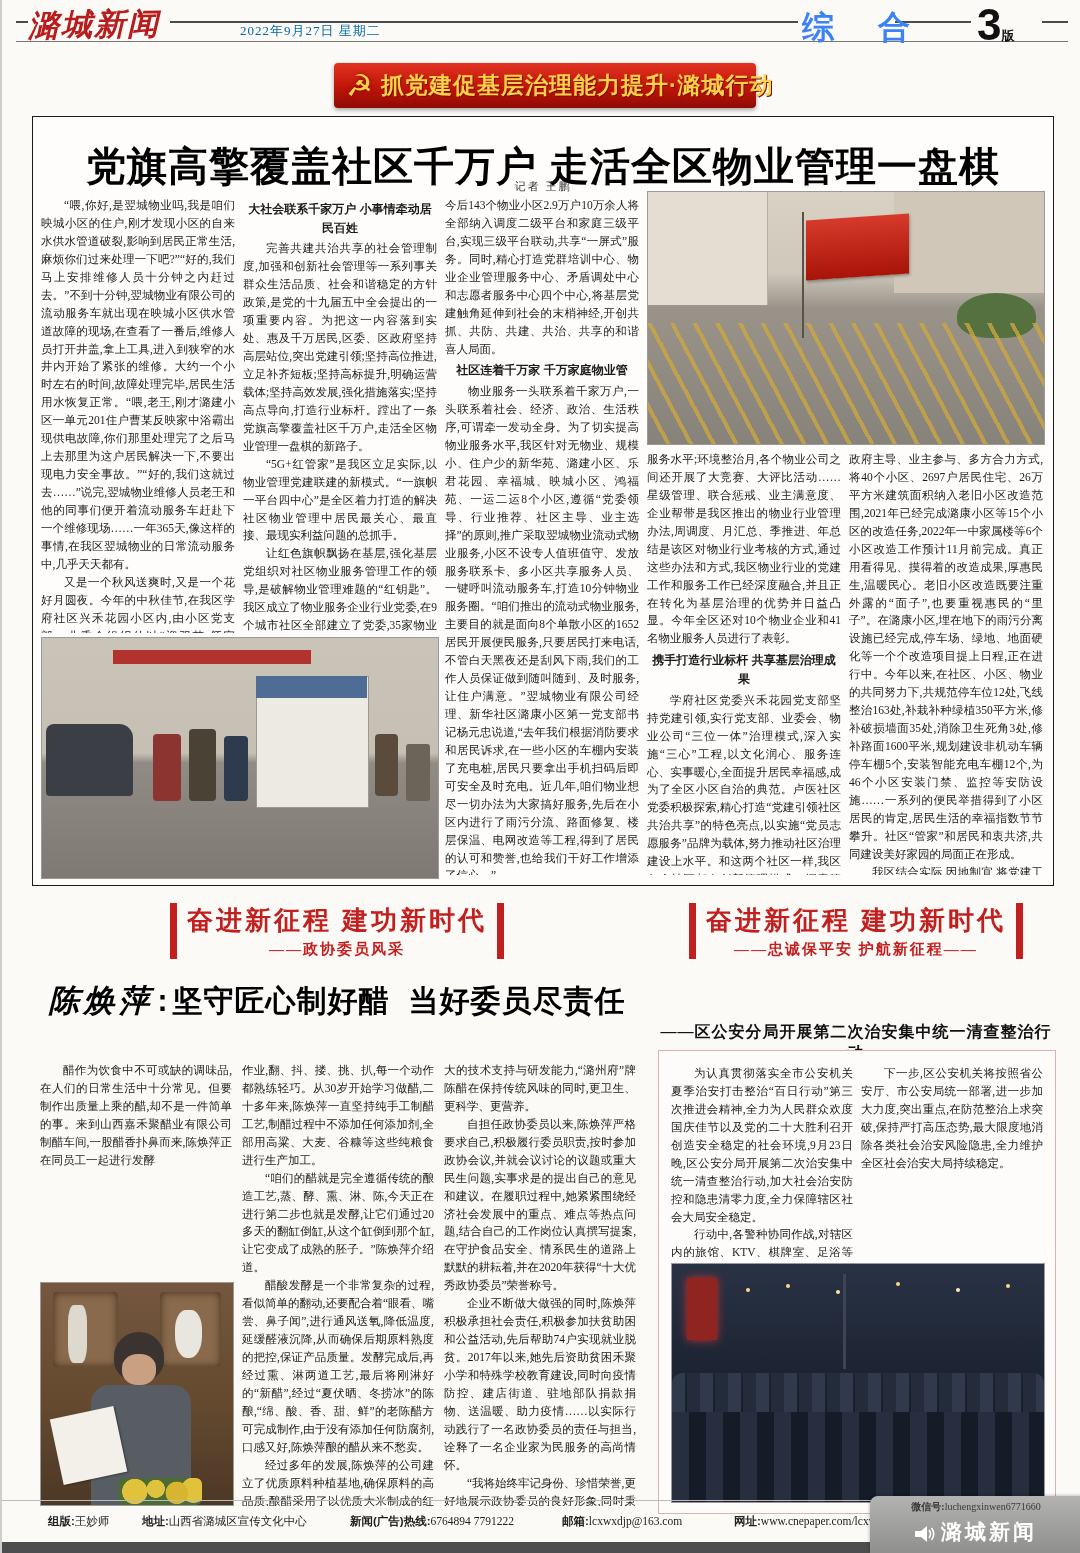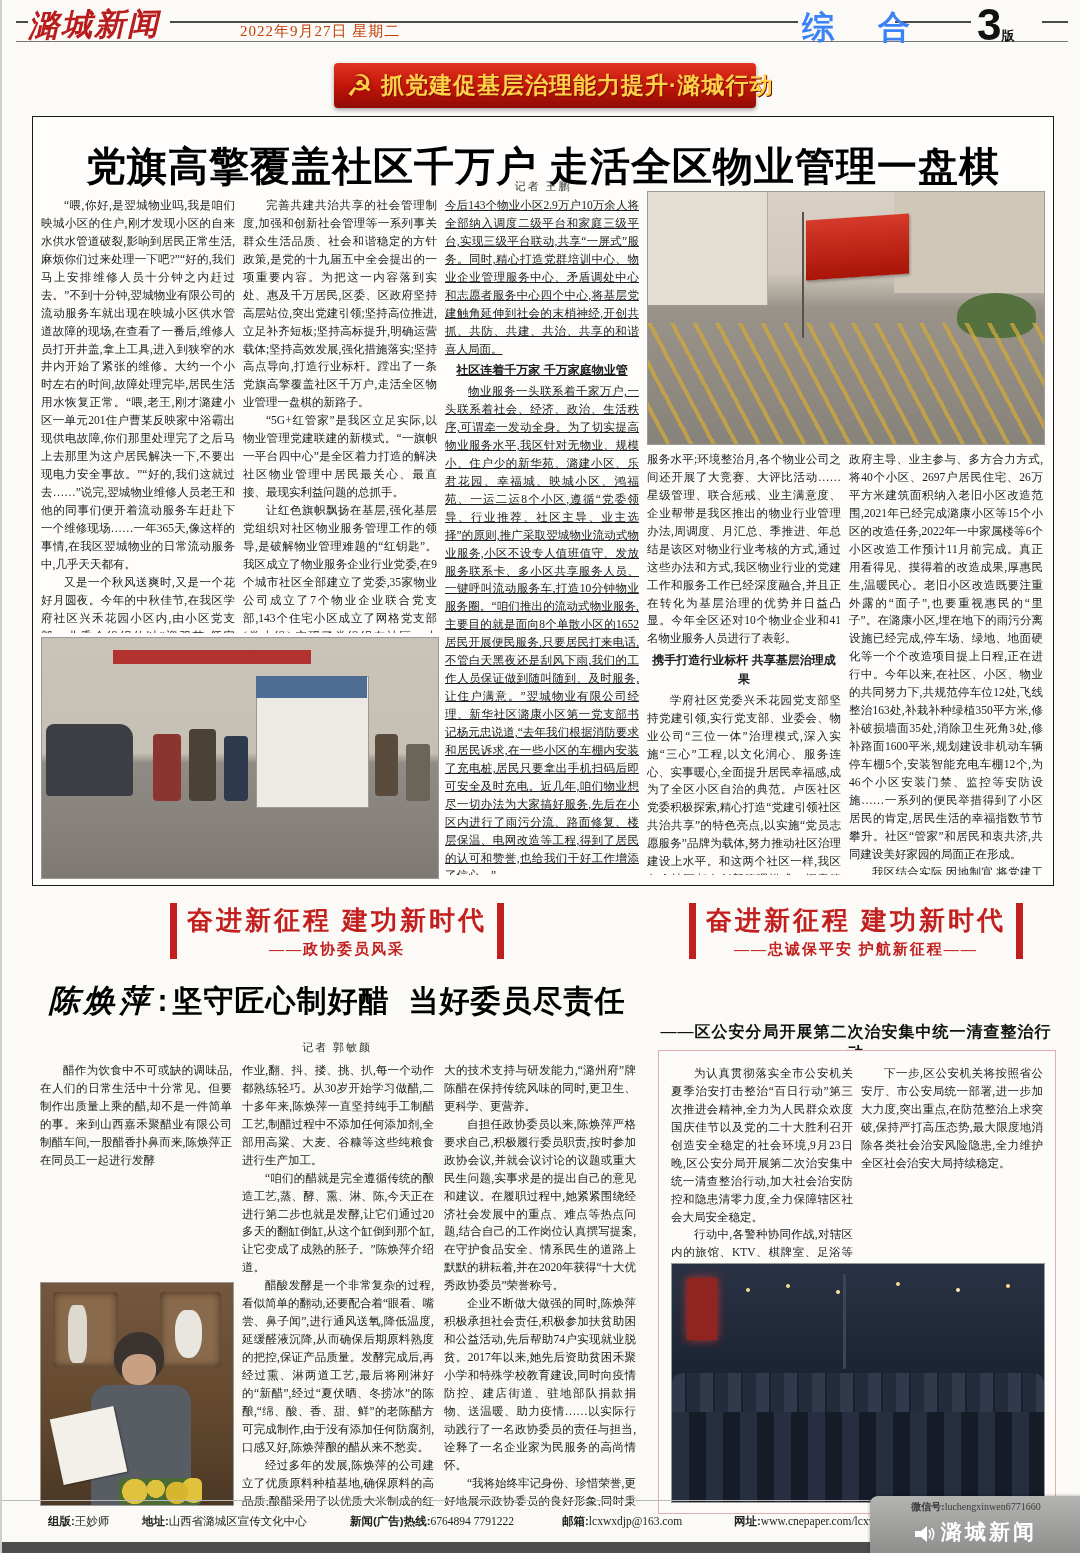--- a/index.html
+++ b/index.html
@@ -4,21 +4,21 @@
 <style>
   html,body{margin:0;padding:0;background:#e8e8e6;}
   #page{position:relative;width:1080px;height:1553px;margin:0 auto;background:#fbfaf7;
         font-family:"Liberation Serif","DejaVu Serif",serif;color:#1c1c1c;overflow:hidden;
         border-left:2px solid #cfcfcd;border-right:2px solid #cfcfcd;}
   .abs{position:absolute;}
   .hline{position:absolute;background:#4a4a4a;height:1.5px;}
   
   .masthead{position:absolute;left:26px;top:4px;font-size:31px;font-weight:bold;font-style:italic;
             color:#b81d1d;letter-spacing:2px;transform:rotate(-1deg);}
-  .date{position:absolute;left:238px;top:22px;font-size:15px;color:#c2410c;letter-spacing:1px;}
+  .date{position:absolute;left:238px;top:22px;font-size:13px;color:#0369a1;letter-spacing:1px;}
   .section{position:absolute;left:800px;top:6px;font-size:32px;font-weight:bold;letter-spacing:18px;color:#3b82f6;}
   .pageno{position:absolute;left:975px;top:0px;font-size:44px;font-weight:900;color:#111;font-family:"Liberation Sans",sans-serif;}
   .pageno small{font-size:13px;font-weight:bold;}
   
   .banner{position:absolute;left:332px;top:63px;width:422px;height:45px;border-radius:4px;
           background:linear-gradient(180deg,#e23322 0%,#c01408 55%,#8f0b05 100%);
           box-shadow:0 2px 4px rgba(0,0,0,.35);display:flex;align-items:center;gap:8px;padding:0 12px;box-sizing:border-box;}
   .emblem{font-size:30px;color:#ffd24a;text-shadow:0 0 4px #7d0c04;line-height:1;}
   .banner-text{font-size:23px;font-weight:900;color:#ffd24a;letter-spacing:1px;white-space:nowrap;
                text-shadow:1px 1px 0 #7d0c04;font-family:"Liberation Sans",sans-serif;}
@@ -84,38 +84,39 @@
   <div class="mainbox">
     <div class="headline">党旗高擎覆盖社区千万户  走活全区物业管理一盘棋</div>
     <div class="byline">记者 王鹏</div>
 
     <div class="col" style="left:8px;top:80px;height:436px;">
       <p>“喂,你好,是翌城物业吗,我是咱们映城小区的住户,刚才发现小区的自来水供水管道破裂,影响到居民正常生活,麻烦你们过来处理一下吧?”“好的,我们马上安排维修人员十分钟之内赶过去。”不到十分钟,翌城物业有限公司的流动服务车就出现在映城小区供水管道故障的现场,在查看了一番后,维修人员打开井盖,拿上工具,进入到狭窄的水井内开始了紧张的维修。大约一个小时左右的时间,故障处理完毕,居民生活用水恢复正常。“喂,老王,刚才潞建小区一单元201住户曹某反映家中浴霸出现供电故障,你们那里处理完了之后马上去那里为这户居民解决一下,不要出现电力安全事故。”“好的,我们这就过去……”说完,翌城物业维修人员老王和他的同事们便开着流动服务车赶赴下一个维修现场……一年365天,像这样的事情,在我区翌城物业的日常流动服务中,几乎天天都有。</p>
       <p>又是一个秋风送爽时,又是一个花好月圆夜。今年的中秋佳节,在我区学府社区兴禾花园小区内,由小区党支部、业委会组织的以“迎双节 颂家乡”为主题的诗歌朗诵活动正在进行中。小区居民自说自唱、自编自演的精彩节目,表达了爱祖国、爱家乡的美好情怀,营造出弘扬传统文化的浓厚氛围,丰富了居民的节日生活。与此同时,潞华街道滨河社区党支部联合区正能量协会,走进退伍老兵、退休教师和生活困难群众家中,送去节日的祝福和关爱。</p>
     </div>
 
     <div class="col" style="left:210px;top:80px;height:436px;">
+      <p class="sub">大社会联系千家万户 小事情牵动居民百姓</p>
       <p>完善共建共治共享的社会管理制度,加强和创新社会管理等一系列事关群众生活品质、社会和谐稳定的方针政策,是党的十九届五中全会提出的一项重要内容。为把这一内容落到实处、惠及千万居民,区委、区政府坚持高层站位,突出党建引领;坚持高位推进,立足补齐短板;坚持高标提升,明确运营载体;坚持高效发展,强化措施落实;坚持高点导向,打造行业标杆。蹚出了一条党旗高擎覆盖社区千万户,走活全区物业管理一盘棋的新路子。</p>
       <p>“5G+红管家”是我区立足实际,以物业管理党建联建的新模式。“一旗帜一平台四中心”是全区着力打造的解决社区物业管理中居民最关心、最直接、最现实利益问题的总抓手。</p>
       <p>让红色旗帜飘扬在基层,强化基层党组织对社区物业服务管理工作的领导,是破解物业管理难题的“红钥匙”。我区成立了物业服务企业行业党委,在9个城市社区全部建立了党委,35家物业公司成立了7个物业企业联合党支部,143个住宅小区成立了网格党支部(党小组),实现了党组织在社区、小区、物业无缝隙全覆盖。通过“手机APP+服务热线+视频调度”的方式,融合线上线下报修、维修、缴费为一体的“5G+红管家”一屏调度平台,解决了事关居民日常生活的水、电、气、暖、网等琐碎事。目前水岸春城、兴禾花园两个小区的视频连接机制已接入一级平台,还有5个小区正在接入中。</p>
     </div>
 
     <div class="photo" style="left:8px;top:520px;width:396px;height:240px;background:linear-gradient(180deg,#cac3b7 0%,#c6bfb3 48%,#908c85 52%,#7e7a73 100%);">
       <div class="shape" style="left:18%;top:5%;width:50%;height:6%;background:#b23230;"></div>
       <div class="shape" style="left:54%;top:16%;width:28%;height:54%;background:#eceae3;border:1px solid #9a988f;"></div>
       <div class="shape" style="left:54%;top:16%;width:28%;height:9%;background:#4f6d94;"></div>
       <div class="shape" style="left:1%;top:36%;width:22%;height:30%;background:#3b3e44;border-radius:8px 14px 4px 4px;"></div>
       <div class="shape" style="left:28%;top:40%;width:7%;height:28%;background:#8c3430;border-radius:4px;"></div>
       <div class="shape" style="left:37%;top:38%;width:7%;height:30%;background:#494235;border-radius:4px;"></div>
       <div class="shape" style="left:46%;top:41%;width:6%;height:27%;background:#2e3a4d;border-radius:4px;"></div>
       <div class="shape" style="left:84%;top:40%;width:6%;height:26%;background:#5a4b3c;border-radius:4px;"></div>
       <div class="shape" style="left:92%;top:44%;width:6%;height:24%;background:#6b6458;border-radius:3px;"></div>
     </div>
 
-    <div class="col" style="left:412px;top:80px;height:678px;text-decoration:underline;">
+    <div class="col" style="left:412px;top:80px;height:678px;">
       <p class="cont">今后143个物业小区2.9万户10万余人将全部纳入调度二级平台和家庭三级平台,实现三级平台联动,共享“一屏式”服务。同时,精心打造党群培训中心、物业企业管理服务中心、矛盾调处中心和志愿者服务中心四个中心,将基层党建触角延伸到社会的末梢神经,开创共抓、共防、共建、共治、共享的和谐喜人局面。</p>
       <p class="sub">社区连着千万家 千万家庭物业管</p>
       <p>物业服务一头联系着千家万户,一头联系着社会、经济、政治、生活秩序,可谓牵一发动全身。为了切实提高物业服务水平,我区针对无物业、规模小、住户少的新华苑、潞建小区、乐君花园、幸福城、映城小区、鸿福苑、一运二运8个小区,遵循“党委领导、行业推荐、社区主导、业主选择”的原则,推广采取翌城物业流动式物业服务,小区不设专人值班值守、发放服务联系卡、多小区共享服务人员、一键呼叫流动服务车,打造10分钟物业服务圈。“咱们推出的流动式物业服务,主要目的就是面向8个单散小区的1652居民开展便民服务,只要居民打来电话,不管白天黑夜还是刮风下雨,我们的工作人员保证做到随叫随到、及时服务,让住户满意。”翌城物业有限公司经理、新华社区潞康小区第一党支部书记杨元忠说道,“去年我们根据消防要求和居民诉求,在一些小区的车棚内安装了充电桩,居民只要拿出手机扫码后即可安全及时充电。近几年,咱们物业想尽一切办法为大家搞好服务,先后在小区内进行了雨污分流、路面修复、楼层保温、电网改造等工程,得到了居民的认可和赞誉,也给我们干好工作增添了信心。”</p>
 
     </div>
 
     <div class="photo" style="left:614px;top:74px;width:396px;height:252px;background:linear-gradient(180deg,#d9d2c4 0%,#cfc8bb 32%,#99938a 46%,#88837a 100%);">
       <div class="shape" style="left:0;top:0;width:30%;height:45%;background:#e4ded2;border-right:1px solid #b5afa3;"></div>
       <div class="shape" style="left:62%;top:0;width:38%;height:40%;background:#d0c7b8;"></div>
       <div class="shape" style="left:40%;top:10%;width:26%;height:24%;background:linear-gradient(180deg,#d63a2a,#a81408);transform:skewY(-4deg);box-shadow:1px 2px 3px rgba(0,0,0,.3);"></div>
@@ -142,21 +143,20 @@
       <div>
         <div class="sec-title">奋进新征程  建功新时代</div>
         <div class="sec-sub">——政协委员风采</div>
       </div>
       <div class="vbar"></div>
     </div>
   </div>
   <div class="v-headline" style="left:30px;top:980px;width:610px;">
     <span class="v-name">陈焕萍</span><span class="v-rest">:坚守匠心制好醋  当好委员尽责任</span>
   </div>
-  <div class="small-byline" style="left:30px;top:1040px;width:610px;">记者 郭敏颜</div>
 
   <div class="col" style="left:38px;top:1062px;width:192px;height:216px;">
     <p>醋作为饮食中不可或缺的调味品,在人们的日常生活中十分常见。但要制作出质量上乘的醋,却不是一件简单的事。来到山西嘉禾聚醋业有限公司制醋车间,一股醋香扑鼻而来,陈焕萍正在同员工一起进行发酵</p>
   </div>
 
   <div class="photo" style="left:38px;top:1282px;width:192px;height:222px;background:linear-gradient(180deg,#74573e 0%,#64492f 55%,#4c3826 100%);">
     <div class="shape" style="left:6%;top:4%;width:34%;height:34%;background:#8a6a4c;border-radius:4px;box-shadow:inset 0 0 8px #3c2c1c;"></div>
     <div class="shape" style="left:62%;top:4%;width:32%;height:34%;background:#8a6a4c;border-radius:4px;box-shadow:inset 0 0 8px #3c2c1c;"></div>
     <div class="shape" style="left:70%;top:12%;width:14%;height:22%;background:#e9e6df;border-radius:40% 40% 45% 45%;"></div>
     <div class="shape" style="left:14%;top:10%;width:10%;height:26%;background:#ded9cf;border-radius:30%;"></div>

